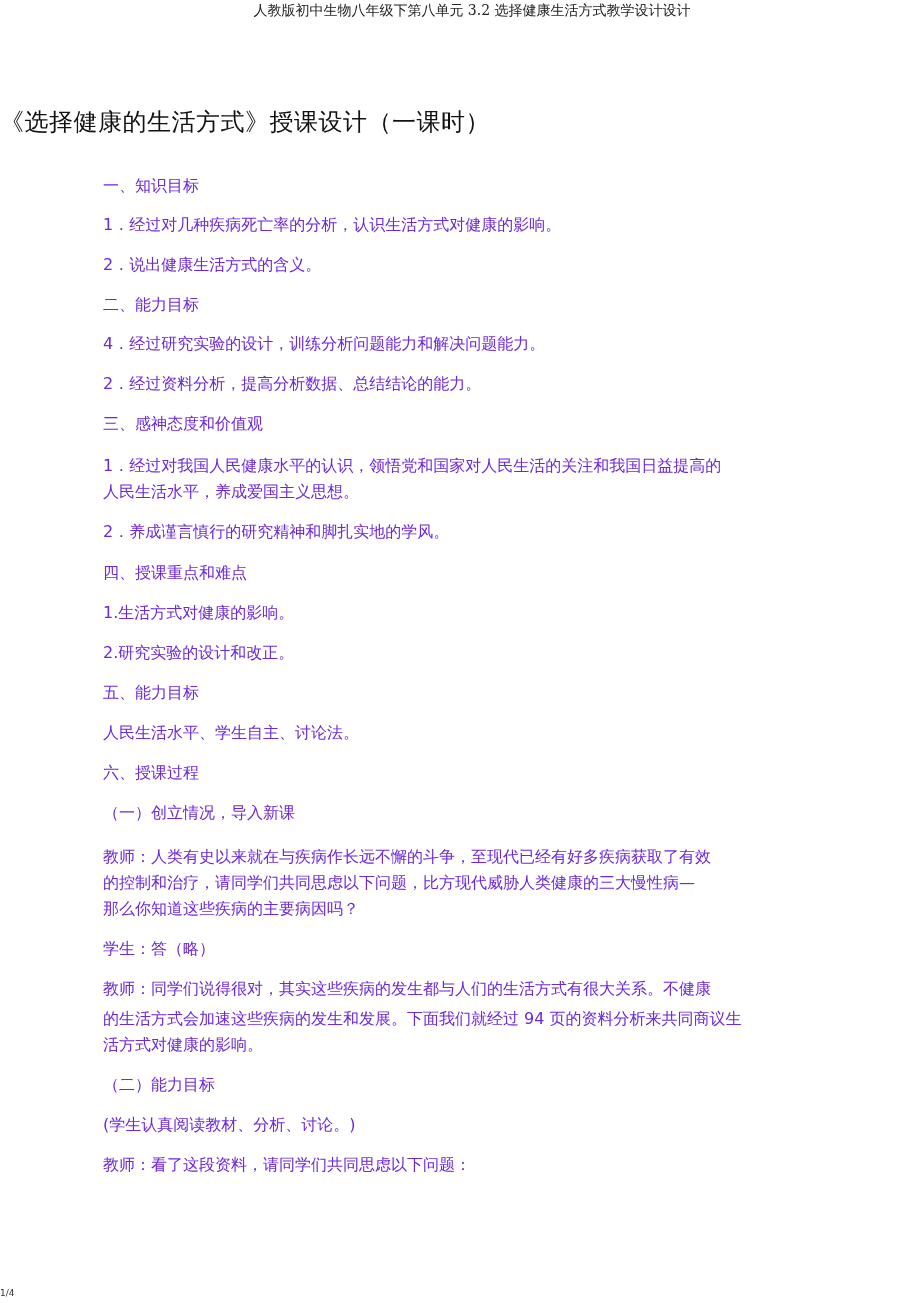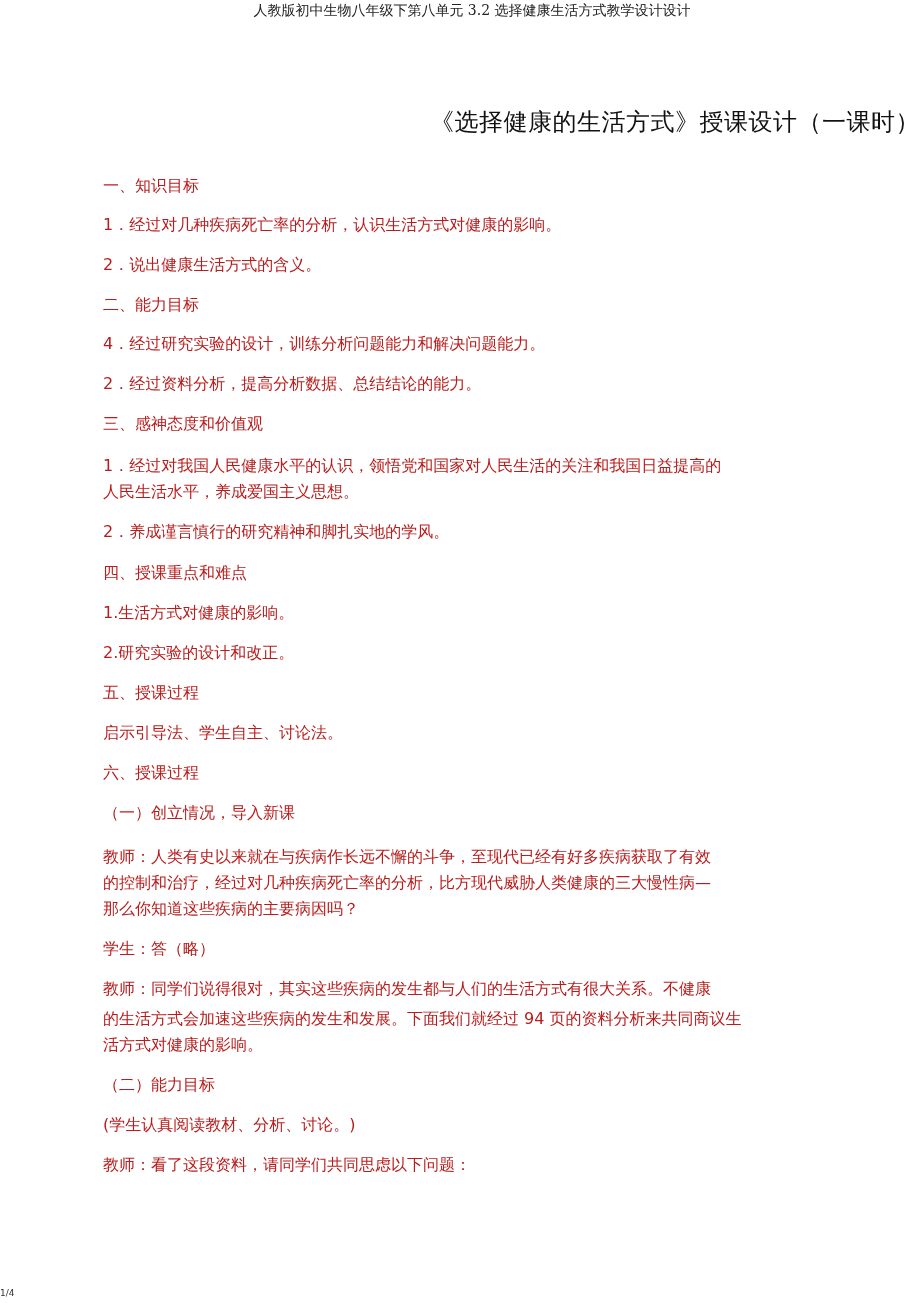--- a/index.html
+++ b/index.html
@@ -1,22 +1,22 @@
 <!DOCTYPE html>
 <html><head>
 <meta charset="utf-8">
 <style>
   html, body { margin:0; padding:0; background:#ffffff; }
   body { width:920px; height:1303px; position:relative; overflow:hidden;
          font-family:"DejaVu Sans","Liberation Sans",sans-serif; color:#111; }
   .header { position:absolute; top:2px; left:0; width:920px; text-align:center;
             font-family:"DejaVu Serif","Liberation Serif",serif; font-size:14px; color:#222;padding-left:12px; }
-  .title { position:absolute; top:106px; left:0; width:920px; text-align:right;
+  .title { position:absolute; top:106px; left:0; width:920px; text-align:left;
            font-size:24px; color:#111; letter-spacing:0.5px; }
-  .p { position:absolute; left:103px; font-size:16px; line-height:24px; white-space:nowrap; color:#b91c1c; }
+  .p { position:absolute; left:103px; font-size:16px; line-height:24px; white-space:nowrap; color:#6d28d9; }
   .footer { position:absolute; top:1288px; left:0; width:920px; text-align:left;
             font-size:9px; color:#333; }
 </style>
 </head>
 <body>
 
 <div class="header">人教版初中生物八年级下第八单元 3.2 选择健康生活方式教学设计设计</div>
 
 <div class="title">《选择健康的生活方式》授课设计（一课时）</div>
 
@@ -30,28 +30,28 @@
 
 <div class="p" style="top:412px">三、感神态度和价值观</div>
 <div class="p" style="top:454px">1．经过对我国人民健康水平的认识，领悟党和国家对人民生活的关注和我国日益提高的</div>
 <div class="p" style="top:480px">人民生活水平，养成爱国主义思想。</div>
 <div class="p" style="top:520px">2．养成谨言慎行的研究精神和脚扎实地的学风。</div>
 
 <div class="p" style="top:561px">四、授课重点和难点</div>
 <div class="p" style="top:601px">1.生活方式对健康的影响。</div>
 <div class="p" style="top:641px">2.研究实验的设计和改正。</div>
 
-<div class="p" style="top:681px">五、授课过程</div>
-<div class="p" style="top:721px">启示引导法、学生自主、讨论法。</div>
+<div class="p" style="top:681px">五、能力目标</div>
+<div class="p" style="top:721px">人民生活水平、学生自主、讨论法。</div>
 
 <div class="p" style="top:761px">六、授课过程</div>
 <div class="p" style="top:801px">（一）创立情况，导入新课</div>
 
 <div class="p" style="top:845px">教师：人类有史以来就在与疾病作长远不懈的斗争，至现代已经有好多疾病获取了有效</div>
-<div class="p" style="top:871px">的控制和治疗，经过对几种疾病死亡率的分析，比方现代威胁人类健康的三大慢性病—</div>
+<div class="p" style="top:871px">的控制和治疗，请同学们共同思虑以下问题，比方现代威胁人类健康的三大慢性病—</div>
 <div class="p" style="top:897px">那么你知道这些疾病的主要病因吗？</div>
 
 <div class="p" style="top:937px">学生：答（略）</div>
 
 <div class="p" style="top:977px">教师：同学们说得很对，其实这些疾病的发生都与人们的生活方式有很大关系。不健康</div>
 <div class="p" style="top:1007px">的生活方式会加速这些疾病的发生和发展。下面我们就经过 94 页的资料分析来共同商议生</div>
 <div class="p" style="top:1033px">活方式对健康的影响。</div>
 
 <div class="p" style="top:1073px">（二）能力目标</div>
 <div class="p" style="top:1113px"> (学生认真阅读教材、分析、讨论。)</div>

